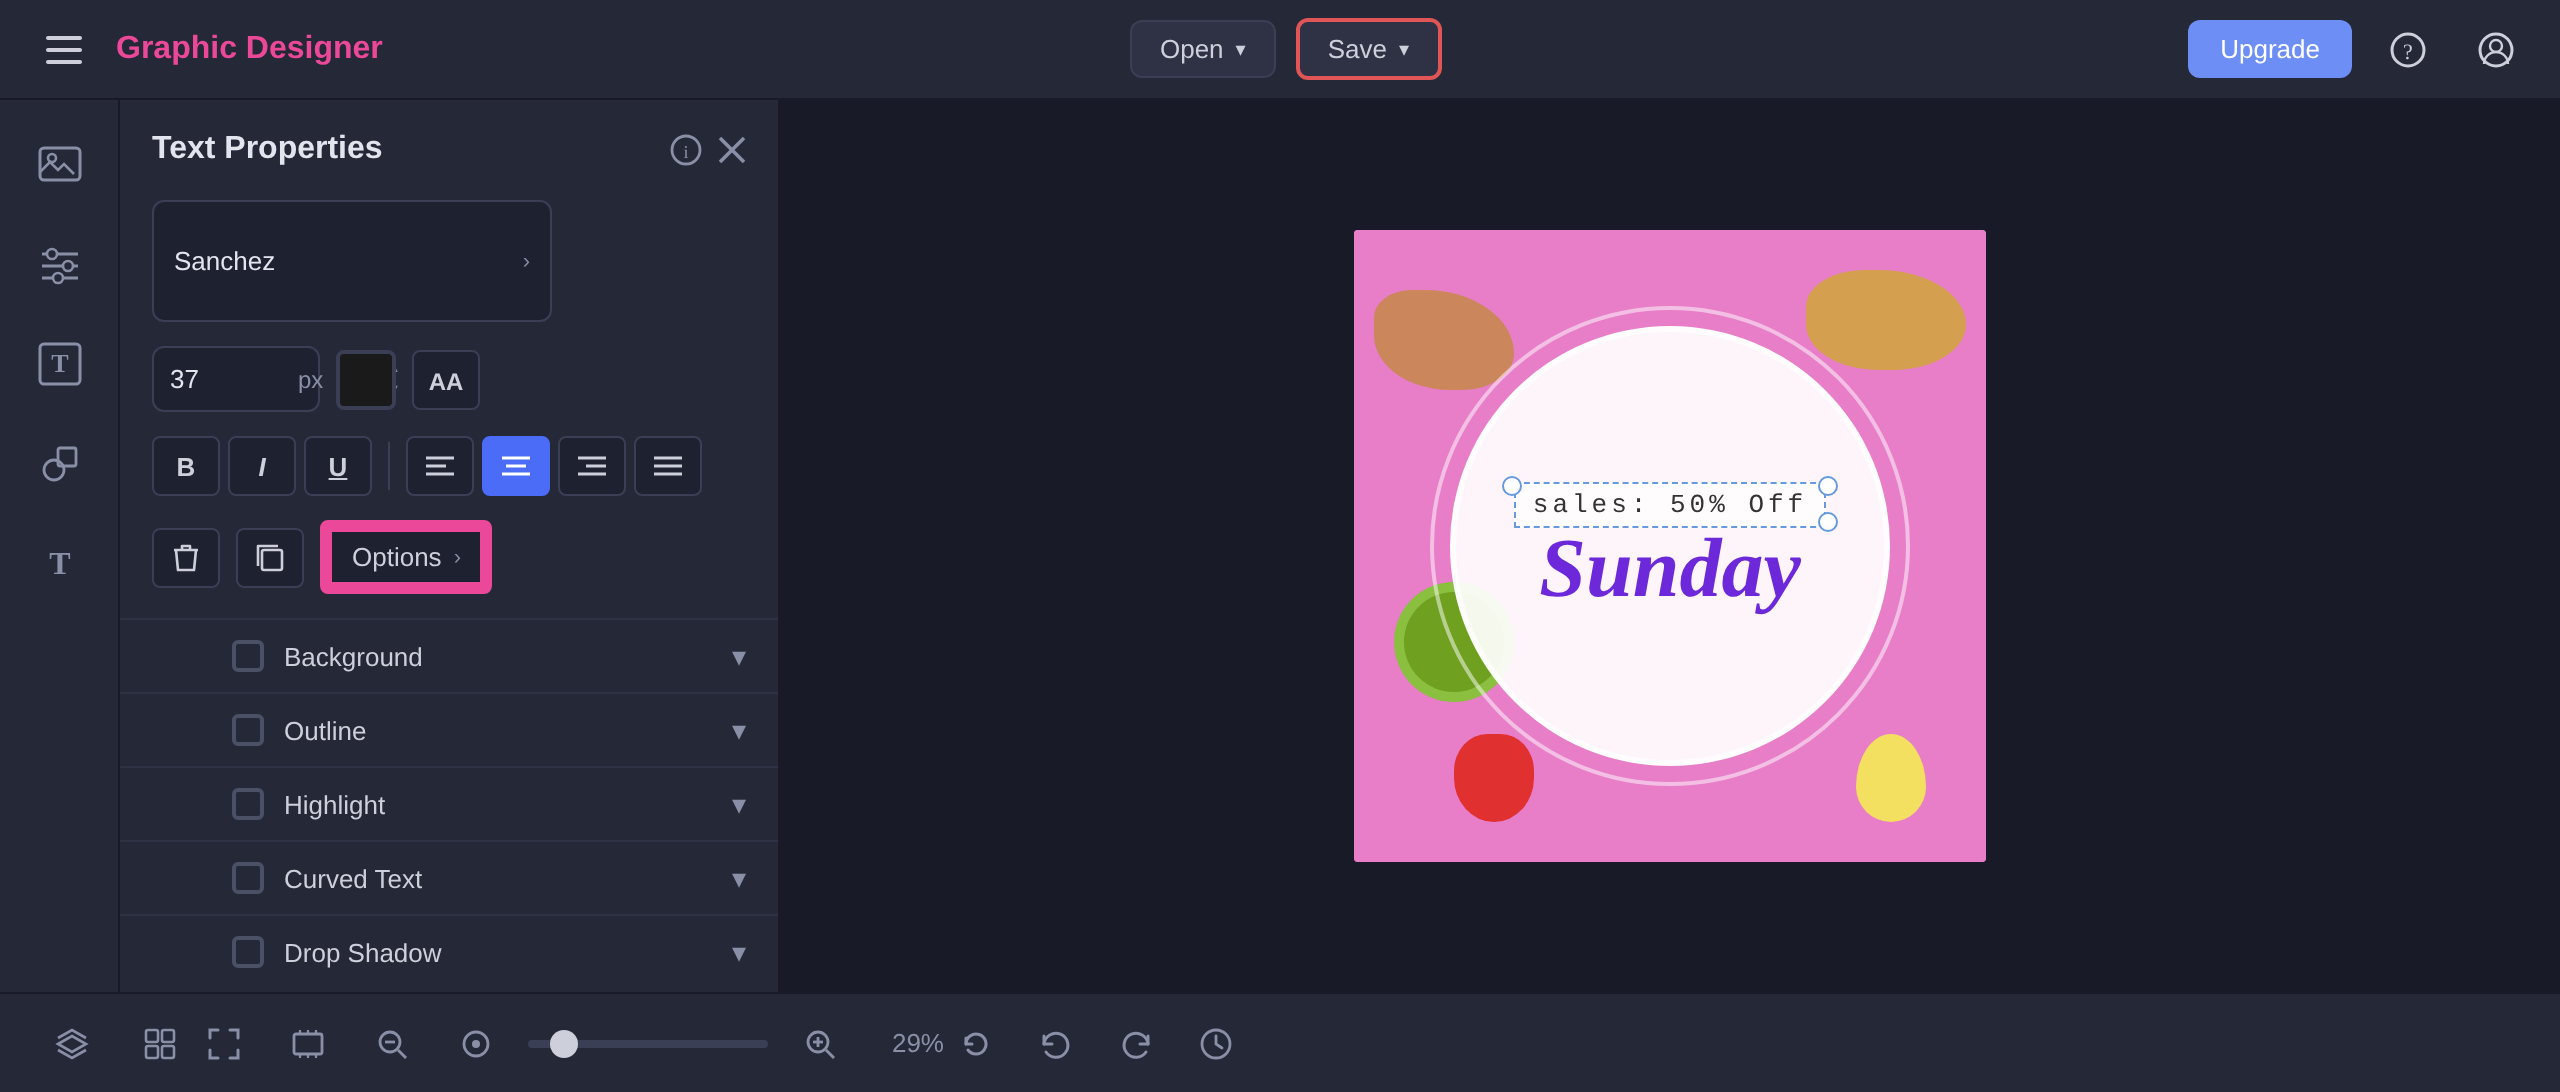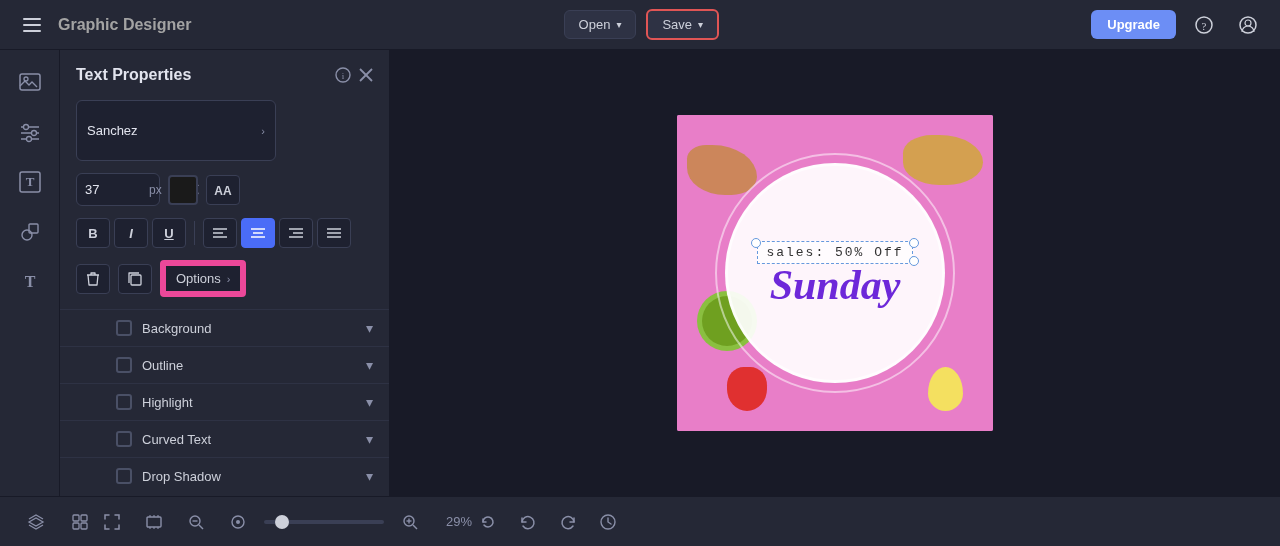--- a/index.html
+++ b/index.html
@@ -27,21 +27,21 @@
       flex-shrink: 0;
     }
     .header-left {
       display: flex;
       align-items: center;
       gap: 10px;
     }
     .app-title {
       font-size: 16px;
       font-weight: 600;
-      color: #a3a3a3;
+      color: #ec4899;
     }
     .header-center {
       display: flex;
       align-items: center;
       gap: 10px;
     }
     .btn-open {
       background: #2e3244;
       border: 1px solid #3a3f55;
       color: #cdd0da;
@@ -71,21 +71,21 @@
       gap: 12px;
     }
     .btn-upgrade {
       background: #6c8ef5;
       color: #fff;
       border: none;
       border-radius: 6px;
       padding: 7px 16px;
       cursor: pointer;
       font-size: 13px;
-      font-weight: 700;
+      font-weight: 400;
     }
     .icon-btn {
       background: none;
       border: none;
       color: #cdd0da;
       cursor: pointer;
       font-size: 18px;
       display: flex;
       align-items: center;
       justify-content: center;

